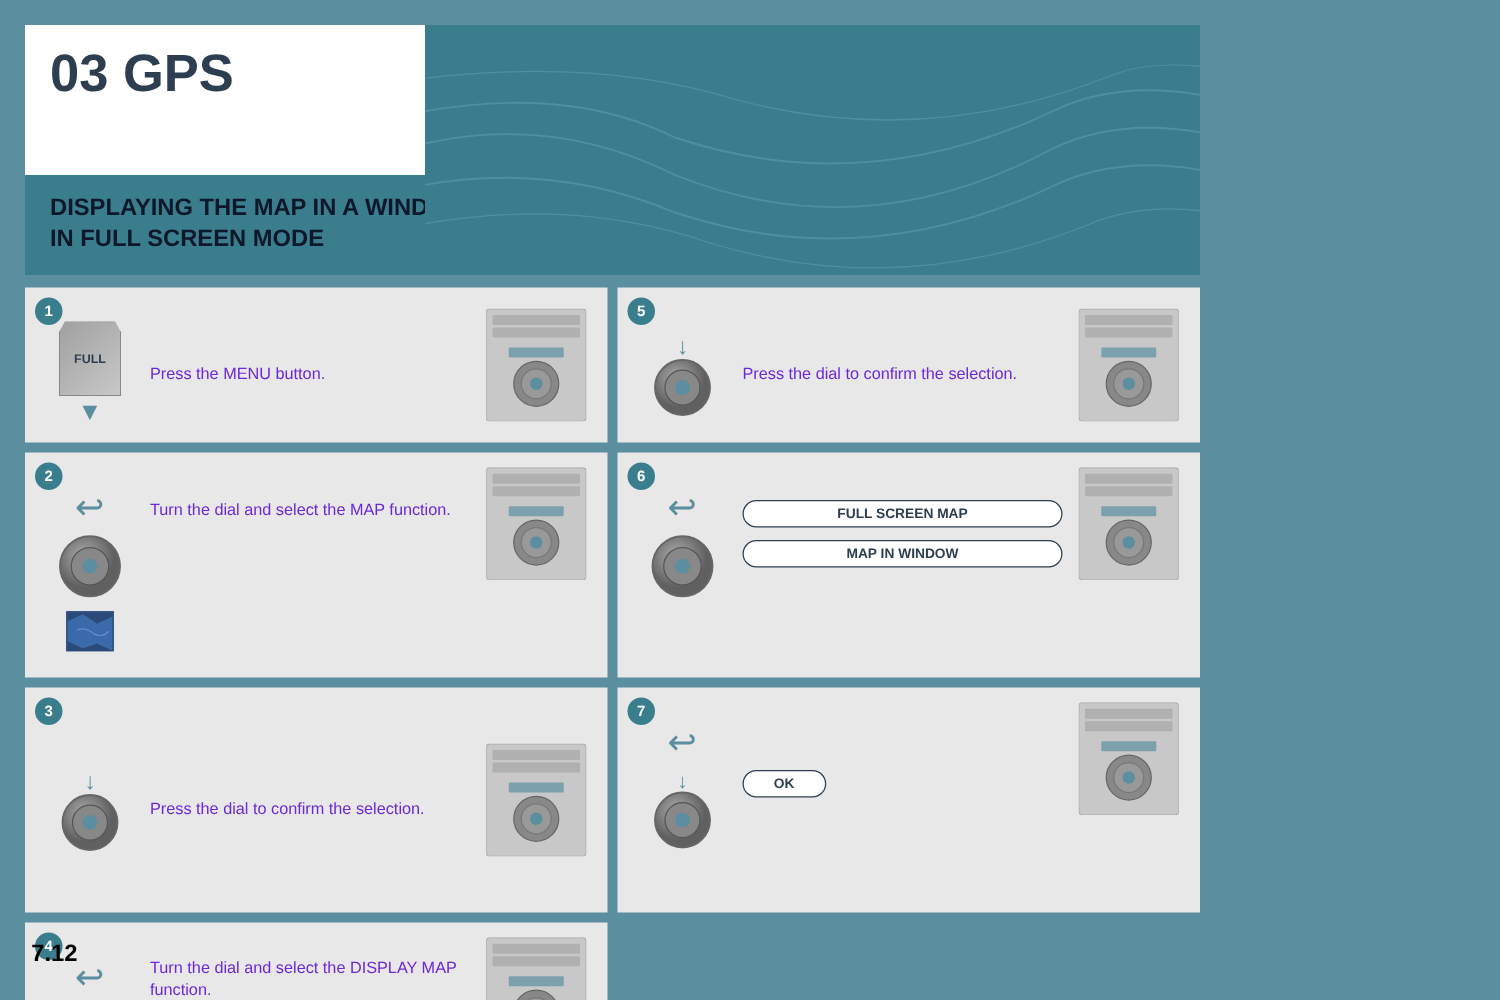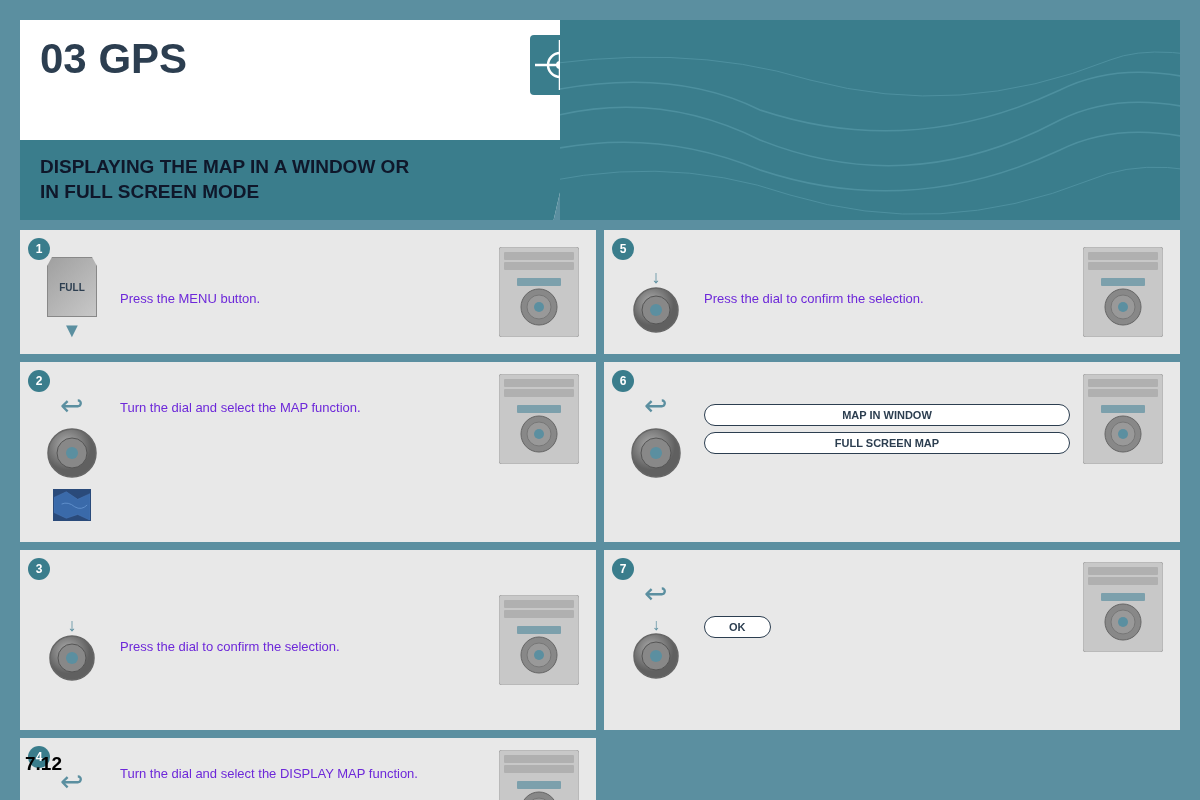--- a/index.html
+++ b/index.html
@@ -6,21 +6,21 @@
     body {
       width: 1200px;
       height: 800px;
       background: #5b8fa0;
       font-family: Arial, sans-serif;
       overflow: hidden;
       position: relative;
     }
 
     .page-container {
-      width: 1160px;
+      width: 940px;
       height: 760px;
       margin: 20px;
       background: #5b8fa0;
       position: relative;
     }
 
     
     .header-section {
       width: 100%;
       height: 200px;
@@ -347,22 +347,22 @@
           <circle cx="27" cy="27" r="6" fill="#5b8fa0"></circle>
           <defs>
             <radialGradient id="dialGrad6" cx="40%" cy="35%">
               <stop offset="0%" stop-color="#b0b0b0"></stop>
               <stop offset="100%" stop-color="#606060"></stop>
             </radialGradient>
           </defs>
         </svg>
       </div>
       <div class="step-text-area" style="margin-top:15px;">
+        <div class="btn-label" style="margin-top:6px;">FULL SCREEN MAP</div>
         <div class="btn-label" style="margin-top:10px;">MAP IN WINDOW</div>
-        <div class="btn-label" style="margin-top:6px;">FULL SCREEN MAP</div>
       </div>
       <div class="step-device-area">
         <svg width="80" height="90" viewBox="0 0 80 90">
           <rect x="0" y="0" width="80" height="90" rx="3" fill="#c8c8c8" stroke="#aaa"></rect>
           <rect x="5" y="5" width="70" height="8" rx="1" fill="#b0b0b0"></rect>
           <rect x="5" y="15" width="70" height="8" rx="1" fill="#b0b0b0"></rect>
           <circle cx="40" cy="60" r="18" fill="#888" stroke="#666" stroke-width="1"></circle>
           <circle cx="40" cy="60" r="12" fill="#999" stroke="#777" stroke-width="1"></circle>
           <circle cx="40" cy="60" r="5" fill="#5b8fa0"></circle>
           <rect x="18" y="31" width="44" height="8" rx="1" fill="#5b8fa0" opacity="0.7"></rect>

